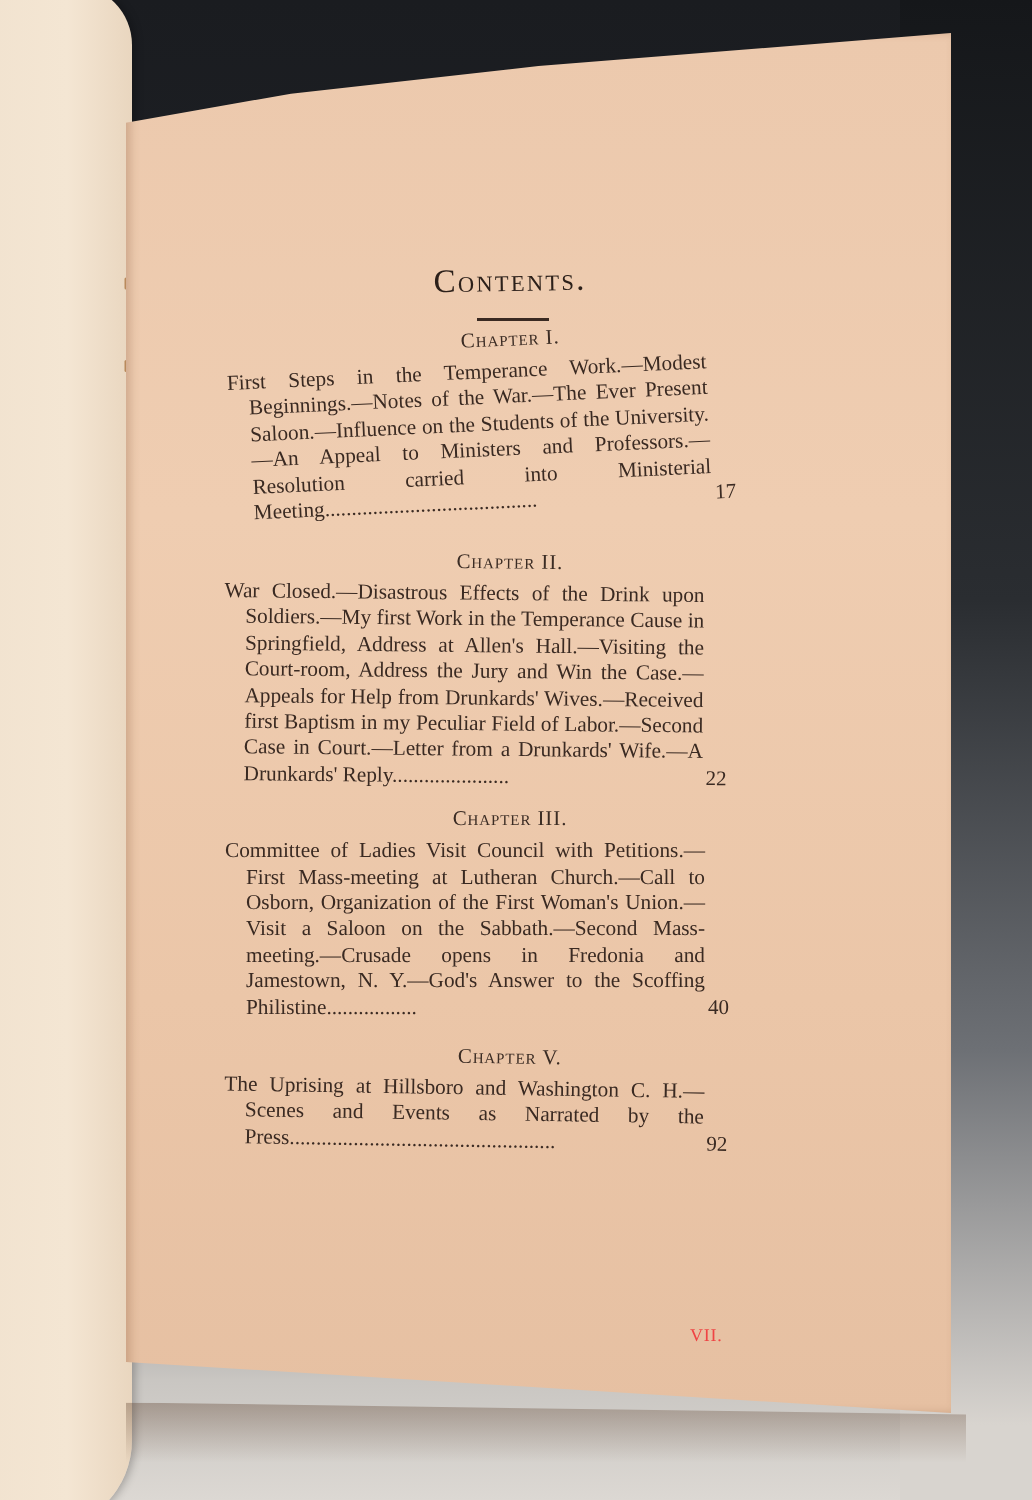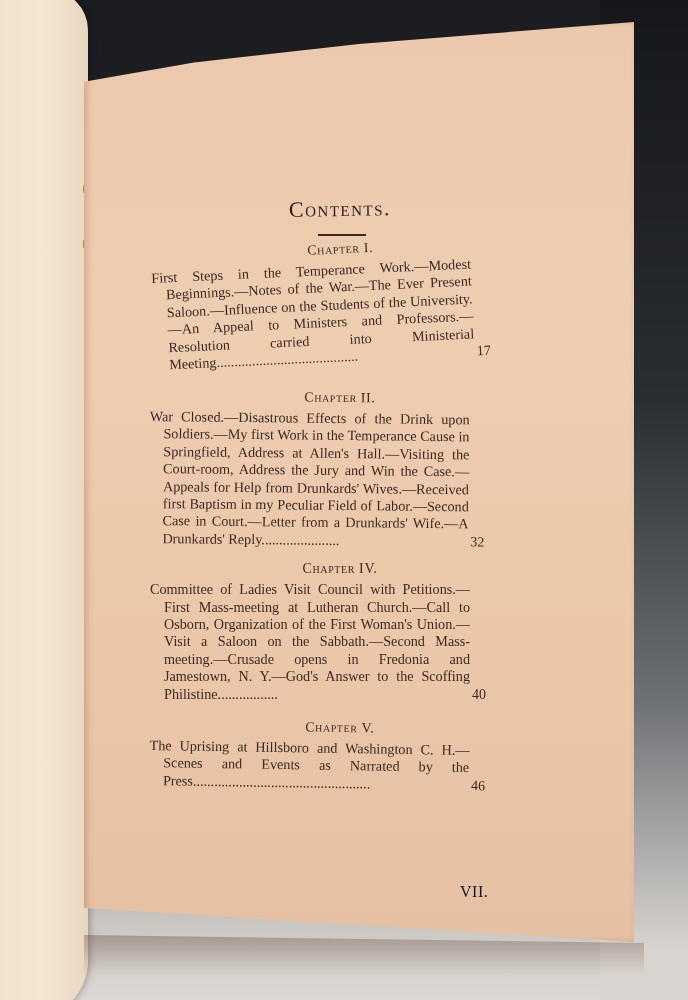--- a/index.html
+++ b/index.html
@@ -23,37 +23,37 @@
     position:absolute; left:84px; top:22px; width:550px; height:920px;
     background: linear-gradient(180deg, #ecc9ad 0%, #efcdb1 35%, #ebc6a8 70%, #e6c0a2 100%);
     clip-path: polygon(0% 6.5%, 20% 4.4%, 50% 2.4%, 100% 0%, 100% 100%, 0% 96.3%);
     box-shadow: inset 3px 0 6px rgba(120,70,40,0.25);
   }
   .shadow-bottom {
     position:absolute; left:84px; top:935px; width:560px; height:40px;
     background: linear-gradient(180deg, rgba(90,60,40,0.35), rgba(0,0,0,0));
     clip-path: polygon(0 0, 100% 20%, 100% 100%, 0 100%);
   }
-  .content { position:absolute; left:150px; top:196px; width:340px; color:#3a2a22; }
+  .content { position:absolute; left:150px; top:174px; width:340px; color:#3a2a22; }
   .title {
     text-align:center; font-size:22px; letter-spacing:1.5px; margin-left:40px;
     font-variant: small-caps; color:#2c201a; transform: rotate(-1deg);
   }
   .rule { width:48px; height:1.5px; background:#3a2a22; margin:12px auto 0; position:relative; left:22px; }
   .chapter-head {
     text-align:center; font-variant: small-caps; font-size:14px; letter-spacing:0.6px;
     margin:14px 0 4px 40px; color:#3b2c24;
   }
   .entry { position:relative; font-size:14.2px; line-height:17.4px; text-align:justify; }
   .entry .text { display:block; padding-left:14px; text-indent:-14px; width:306px; }
   .page-num { position:absolute; right:4px; bottom:0; font-size:14px; }
   .ch1 { transform: rotate(-2.6deg); transform-origin:left top; margin-top:4px; }
   .ch2 { transform: rotate(0.6deg); transform-origin:left top; }
   .ch5 { transform: rotate(0.9deg); transform-origin:left top; }
-  .folio { position:absolute; left:460px; top:883px; font-size:16px; letter-spacing:0.5px; color:#0f172a; }
+  .folio { position:absolute; left:460px; top:883px; font-size:12px; letter-spacing:0.5px; color:#ef4444; }
 </style>
 </head>
 <body>
 
 <div class="bg-right"></div>
 <div class="left-page"></div>
 <div class="stitch" style="top:185px"></div>
 <div class="stitch" style="top:240px"></div>
 <div class="shadow-bottom"></div>
 <div class="right-page"></div>
@@ -67,37 +67,37 @@
     <div class="entry">
       <span class="text">First Steps in the Temperance Work.—Modest Beginnings.—Notes of the War.—The Ever Present Saloon.—Influence on the Students of the University.—An Appeal to Ministers and Professors.—Resolution carried into Ministerial Meeting........................................</span>
       <span class="page-num">17</span>
     </div>
   </div>
 
   <div class="ch2">
     <div class="chapter-head">Chapter II.</div>
     <div class="entry">
       <span class="text">War Closed.—Disastrous Effects of the Drink upon Soldiers.—My first Work in the Temperance Cause in Springfield, Address at Allen's Hall.—Visiting the Court-room, Address the Jury and Win the Case.—Appeals for Help from Drunkards' Wives.—Received first Baptism in my Peculiar Field of Labor.—Second Case in Court.—Letter from a Drunkards' Wife.—A Drunkards' Reply......................</span>
-      <span class="page-num">32</span>
+      <span class="page-num">22</span>
     </div>
   </div>
 
   <div>
+    <div class="chapter-head">Chapter III.</div>
   </div>
 
   <div>
-    <div class="chapter-head">Chapter IV.</div>
     <div class="entry">
       <span class="text">Committee of Ladies Visit Council with Petitions.—First Mass-meeting at Lutheran Church.—Call to Osborn, Organization of the First Woman's Union.—Visit a Saloon on the Sabbath.—Second Mass-meeting.—Crusade opens in Fredonia and Jamestown, N. Y.—God's Answer to the Scoffing Philistine.................</span>
       <span class="page-num">40</span>
     </div>
   </div>
 
   <div class="ch5">
     <div class="chapter-head">Chapter V.</div>
     <div class="entry">
       <span class="text">The Uprising at Hillsboro and Washington C. H.—Scenes and Events as Narrated by the Press..................................................</span>
-      <span class="page-num">46</span>
+      <span class="page-num">92</span>
     </div>
   </div>
 </div>
 
 <div class="folio">VII.</div>
 
 </body></html>

